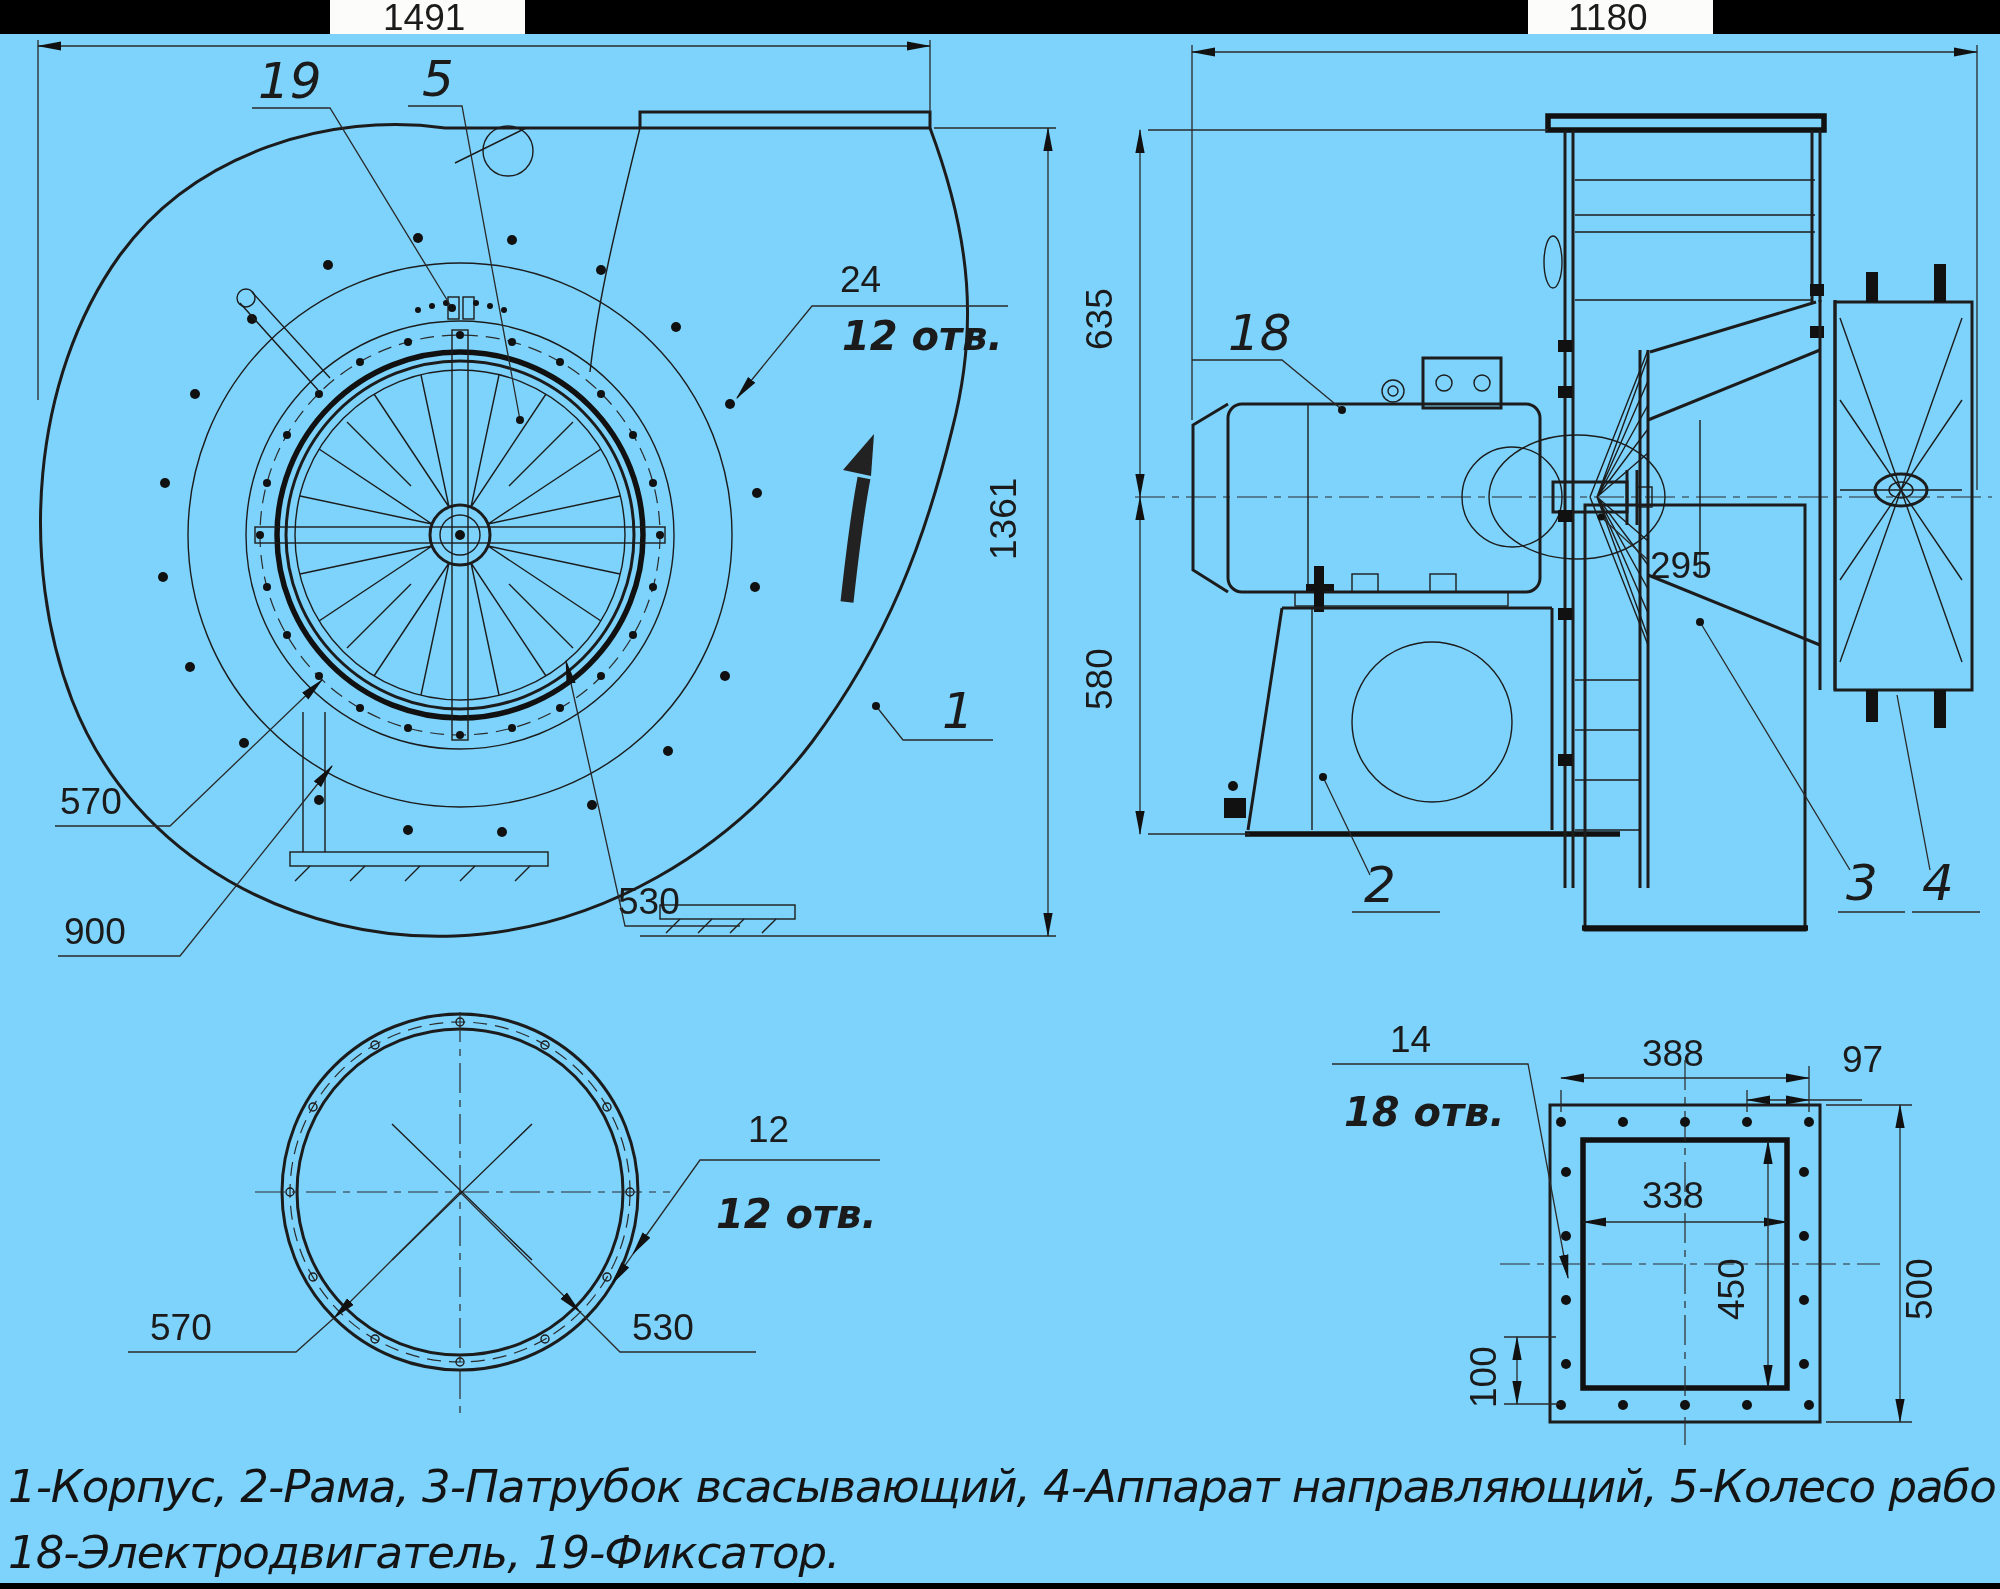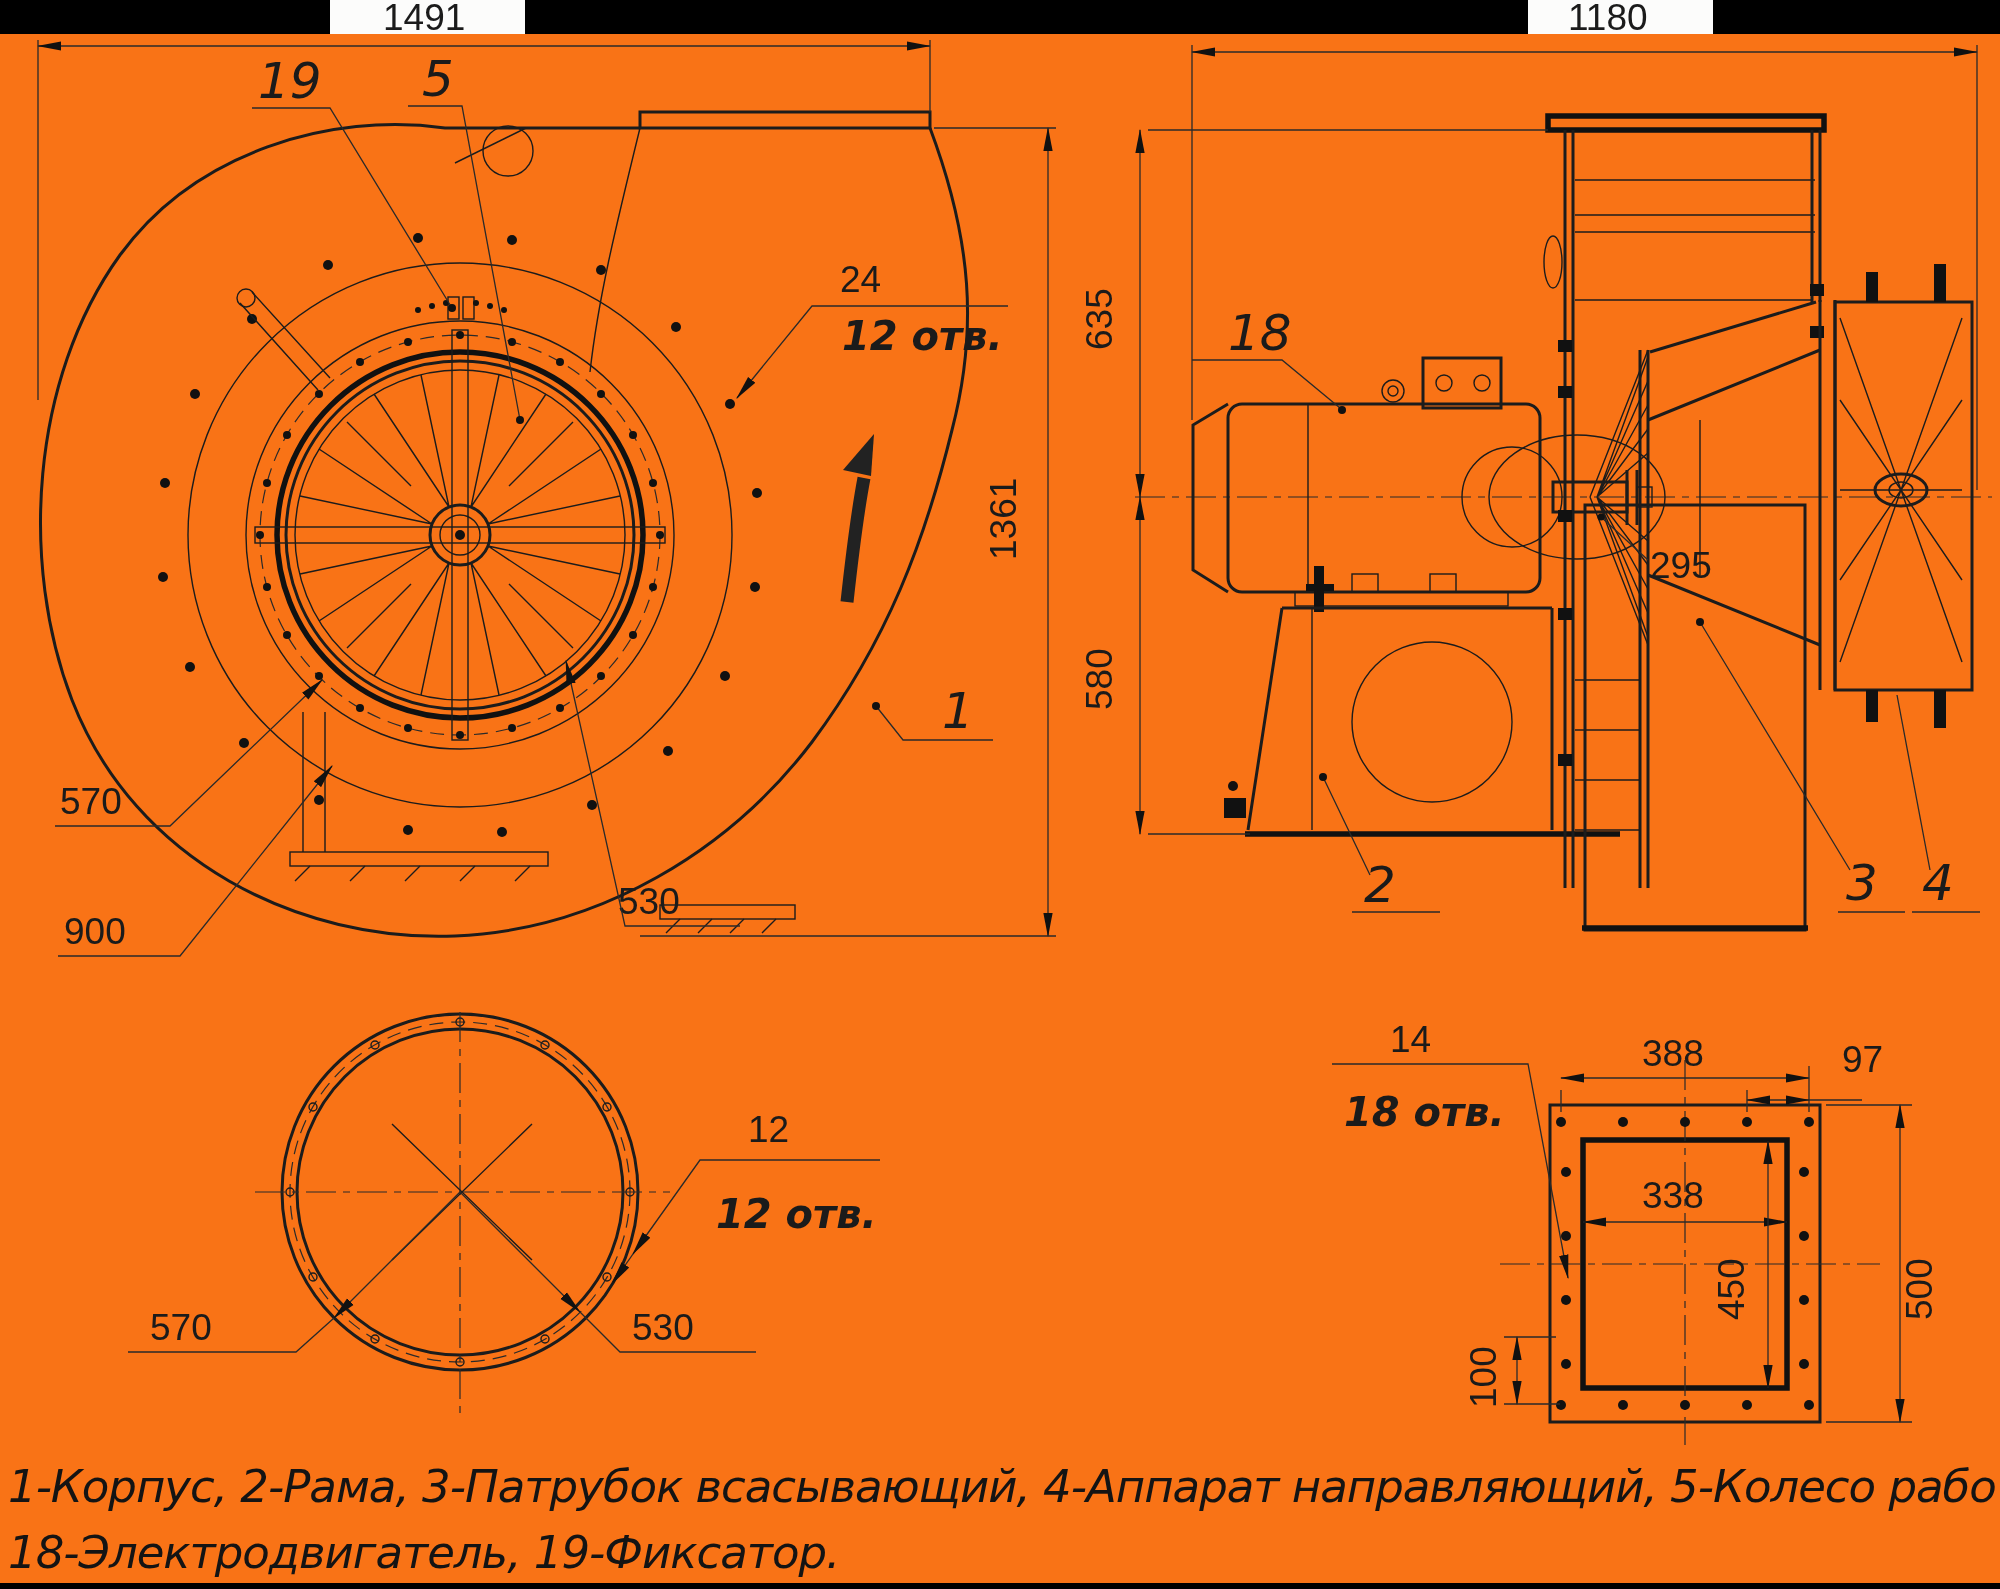--- a/index.html
+++ b/index.html
@@ -1,16 +1,16 @@
 <!DOCTYPE html>
 <html><head>
 <meta charset="utf-8">
 <style>
   html,body{margin:0;padding:0;background:#e8e8e8;}
-  .page{position:relative;width:2000px;height:1589px;background:#f97316;overflow:hidden;
+  .page{position:relative;width:2000px;height:1589px;background:#7dd3fc;overflow:hidden;
         font-family:"Liberation Sans",sans-serif;}
   svg{position:absolute;left:0;top:0;}
   .thin{stroke:#1c1c1c;stroke-width:1.4;fill:none;}
   .med{stroke:#1c1c1c;stroke-width:3;fill:none;}
   .thick{stroke:#111;stroke-width:5.5;fill:none;}
   .dimline{stroke:#2a2a2a;stroke-width:1.3;fill:none;}
   .cl{stroke:#2a2a2a;stroke-width:1.2;fill:none;stroke-dasharray:30 7 7 7;}
   .dash{stroke:#2a2a2a;stroke-width:1.2;fill:none;stroke-dasharray:14 8;}
   .dot{fill:#111;stroke:none;}
   .dimtxt{font-family:"Liberation Sans",sans-serif;font-size:37px;fill:#1b1b1b;}

